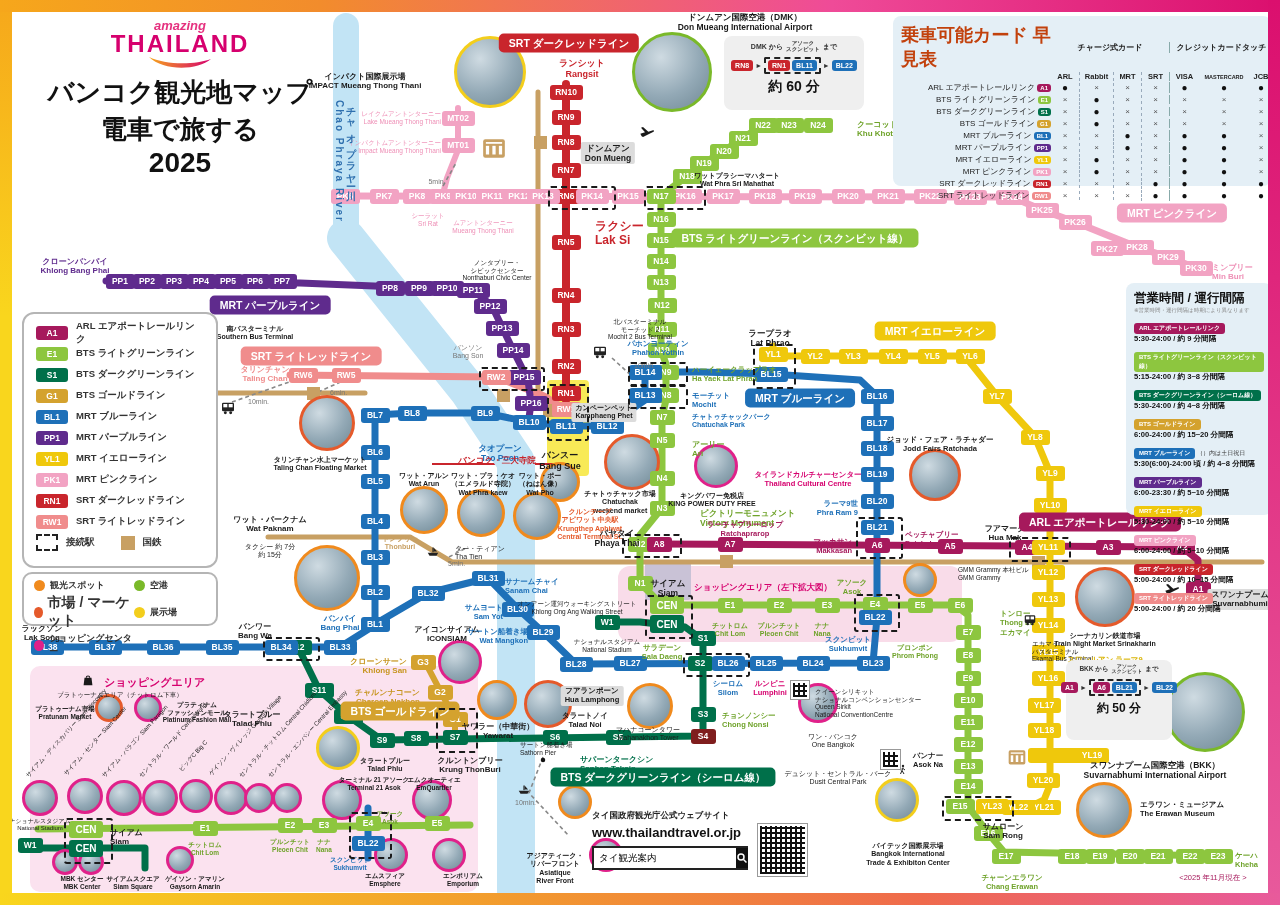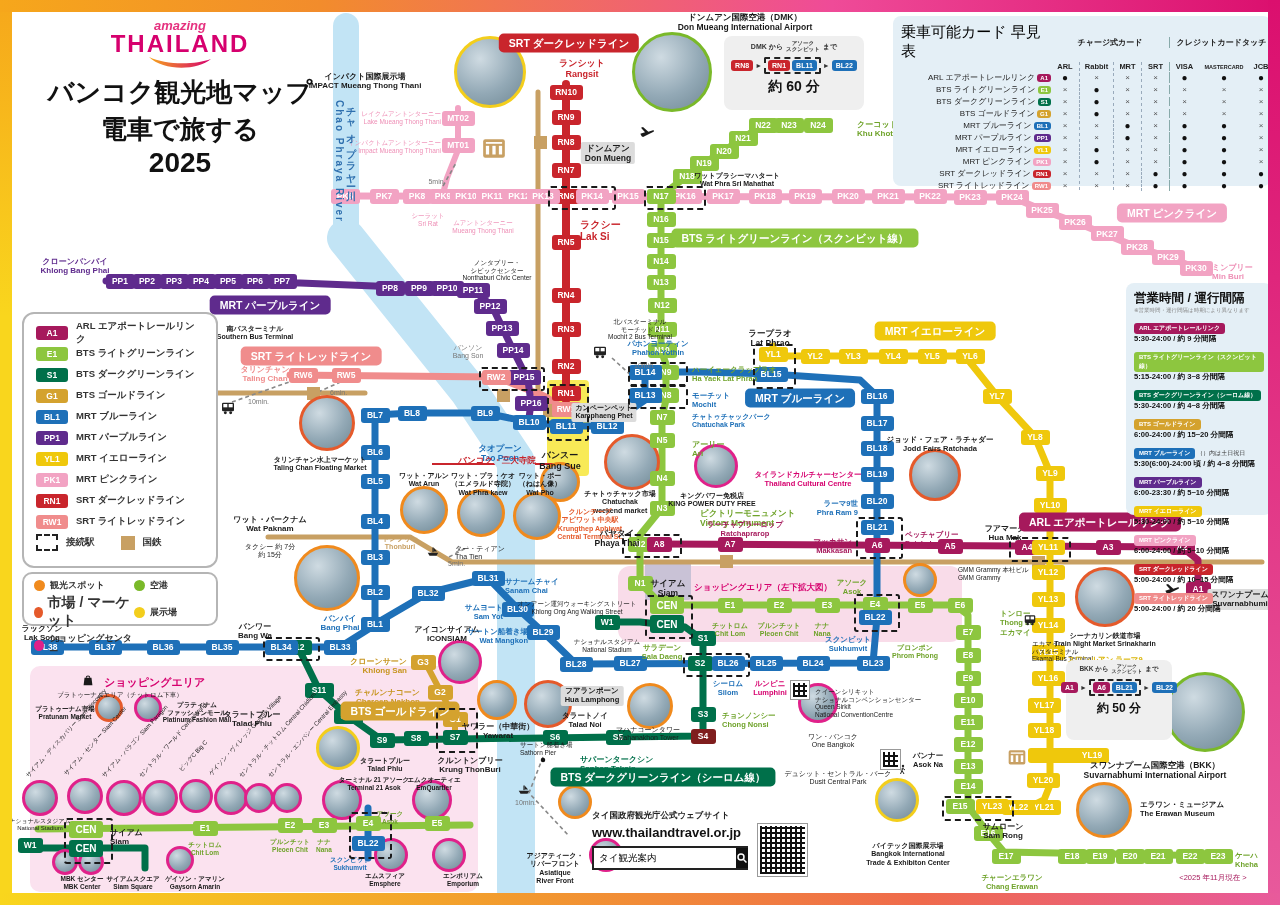--- a/index.html
+++ b/index.html
@@ -153,21 +153,21 @@
       <div class="st" style="left: 706.5px; top: 188.5px; width: 33px; height: 15px; background: rgb(242, 163, 195);">PK17</div>
       <div class="st" style="left: 748.5px; top: 188.5px; width: 33px; height: 15px; background: rgb(242, 163, 195);">PK18</div>
       <div class="st" style="left: 788.5px; top: 188.5px; width: 33px; height: 15px; background: rgb(242, 163, 195);">PK19</div>
       <div class="st" style="left: 831.5px; top: 188.5px; width: 33px; height: 15px; background: rgb(242, 163, 195);">PK20</div>
       <div class="st" style="left: 871.5px; top: 188.5px; width: 33px; height: 15px; background: rgb(242, 163, 195);">PK21</div>
       <div class="st" style="left: 913.5px; top: 188.5px; width: 33px; height: 15px; background: rgb(242, 163, 195);">PK22</div>
       <div class="st" style="left: 953.5px; top: 189.5px; width: 33px; height: 15px; background: rgb(242, 163, 195);">PK23</div>
       <div class="st" style="left: 995.5px; top: 189.5px; width: 33px; height: 15px; background: rgb(242, 163, 195);">PK24</div>
       <div class="st" style="left: 1025.5px; top: 202.5px; width: 33px; height: 15px; background: rgb(242, 163, 195);">PK25</div>
       <div class="st" style="left: 1058.5px; top: 214.5px; width: 33px; height: 15px; background: rgb(242, 163, 195);">PK26</div>
-      <div class="st" style="left: 1090.5px; top: 226px; width: 33px; height: 15px; background: rgb(242, 163, 195);">PK27</div>
+      <div class="st" style="left: 1090.5px; top: 241px; width: 33px; height: 15px; background: rgb(242, 163, 195);">PK27</div>
       <div class="st" style="left: 1120.5px; top: 239.5px; width: 33px; height: 15px; background: rgb(242, 163, 195);">PK28</div>
       <div class="st" style="left: 1151.5px; top: 249.5px; width: 33px; height: 15px; background: rgb(242, 163, 195);">PK29</div>
       <div class="st" style="left: 1179.5px; top: 260.5px; width: 33px; height: 15px; background: rgb(242, 163, 195);">PK30</div>
       <div class="st" style="left: 803.5px; top: 117.5px; width: 29px; height: 15px; background: rgb(141, 198, 63);">N24</div>
       <div class="st" style="left: 774.5px; top: 117.5px; width: 29px; height: 15px; background: rgb(141, 198, 63);">N23</div>
       <div class="st" style="left: 748.5px; top: 117.5px; width: 29px; height: 15px; background: rgb(141, 198, 63);">N22</div>
       <div class="st" style="left: 728.5px; top: 130.5px; width: 29px; height: 15px; background: rgb(141, 198, 63);">N21</div>
       <div class="st" style="left: 709.5px; top: 143.5px; width: 29px; height: 15px; background: rgb(141, 198, 63);">N20</div>
       <div class="st" style="left: 689.5px; top: 155.5px; width: 29px; height: 15px; background: rgb(141, 198, 63);">N19</div>
       <div class="st" style="left: 672.5px; top: 168.5px; width: 29px; height: 15px; background: rgb(141, 198, 63);">N18</div>
@@ -377,21 +377,21 @@
         <div>Sri Rat</div>
       </div>
       <div class="lbl" style="left: 483px; top: 219px; color: rgb(238, 143, 182); font-size: 6.5px; text-align: center; transform: translateX(-50%);">
         <div>ムアントンターニー</div>
         <div>Mueang Thong Thani</div>
       </div>
       <div class="lbl" style="left: 608px; top: 142px; color: rgb(26, 26, 26); font-size: 8.5px; font-weight: bold; text-align: center; background: rgb(220, 220, 220); padding: 1px 4px; border-radius: 2px; transform: translateX(-50%);">
         <div>ドンムアン</div>
         <div>Don Mueng</div>
       </div>
-      <div class="lbl" style="left: 580px; top: 219px; color: rgb(201, 37, 44); font-size: 10px; font-weight: bold;">
+      <div class="lbl" style="left: 595px; top: 219px; color: rgb(201, 37, 44); font-size: 12px; font-weight: bold;">
         <div>ラクシー</div>
         <div>Lak Si</div>
       </div>
       <div class="lbl" style="left: 737px; top: 172px; color: rgb(26, 26, 26); font-size: 7px; font-weight: bold; text-align: center; transform: translateX(-50%);">
         <div>ワットプラシーマハタート</div>
         <div>Wat Phra Sri Mahathat</div>
       </div>
       <div class="lbl" style="left: 857px; top: 120px; color: rgb(111, 163, 42); font-size: 8px; font-weight: bold;">
         <div>クーコット</div>
         <div>Khu Khot</div>
@@ -956,21 +956,21 @@
       </svg>
     </div>
     <div style="font-size:26px;font-weight:900;color:#111">バンコク観光地マップ</div>
     <div style="font-size:26px;font-weight:900;color:#111;margin-top:2px">電車で旅する</div>
     <div style="font-size:28px;font-weight:900;color:#111">2025</div>
   </div>
 
 
   <div id="card-box" class="box">
       <div class="ct-grid" style="grid-template-columns:150px 28px 34px 28px 28px 30px 50px 24px;row-gap:1px">
-        <div style="font-size:15px;font-weight:400;color:#000000">乗車可能カード 早見表</div>
+        <div style="font-size:18px;font-weight:700;color:#c2410c">乗車可能カード 早見表</div>
         <div style="grid-column:2/6;text-align:center;font-size:8px;font-weight:bold">チャージ式カード</div>
         <div style="grid-column:6/9;text-align:center;font-size:8px;font-weight:bold;border-left:1px solid #8aa">クレジットカードタッチ</div>
         <div></div>
         <div style="text-align:center;font-weight:bold;font-size:7.5px;">ARL</div>
         <div style="text-align:center;font-weight:bold;font-size:7.5px;border-left:1px dashed #9ab;">Rabbit</div>
         <div style="text-align:center;font-weight:bold;font-size:7.5px;border-left:1px dashed #9ab;">MRT</div>
         <div style="text-align:center;font-weight:bold;font-size:7.5px;border-left:1px dashed #9ab;">SRT</div>
         <div style="text-align:center;font-weight:bold;font-size:7.5px;border-left:1px solid #8aa;">VISA</div>
         <div style="text-align:center;font-weight:bold;font-size:5.5px;">MASTERCARD</div>
         <div style="text-align:center;font-weight:bold;font-size:7.5px;">JCB</div>

